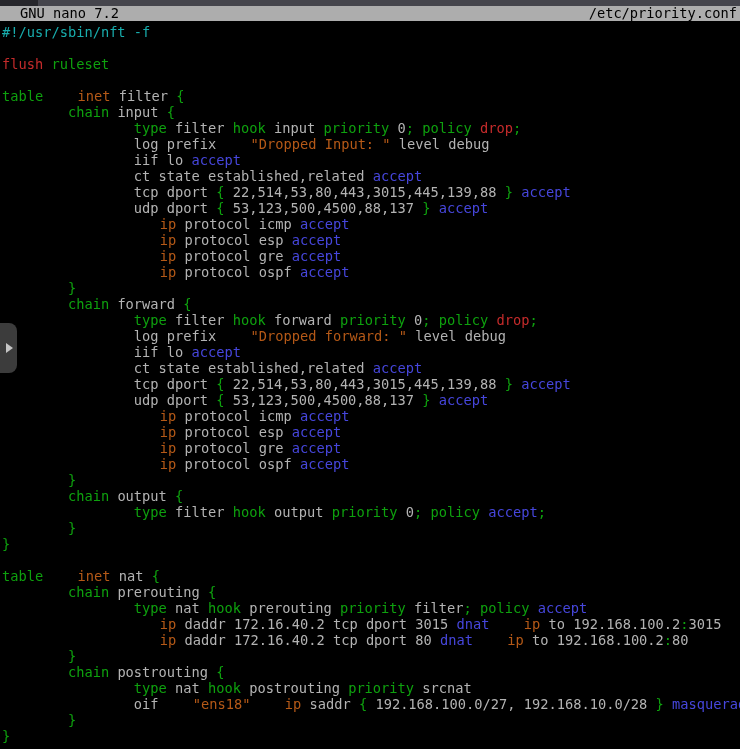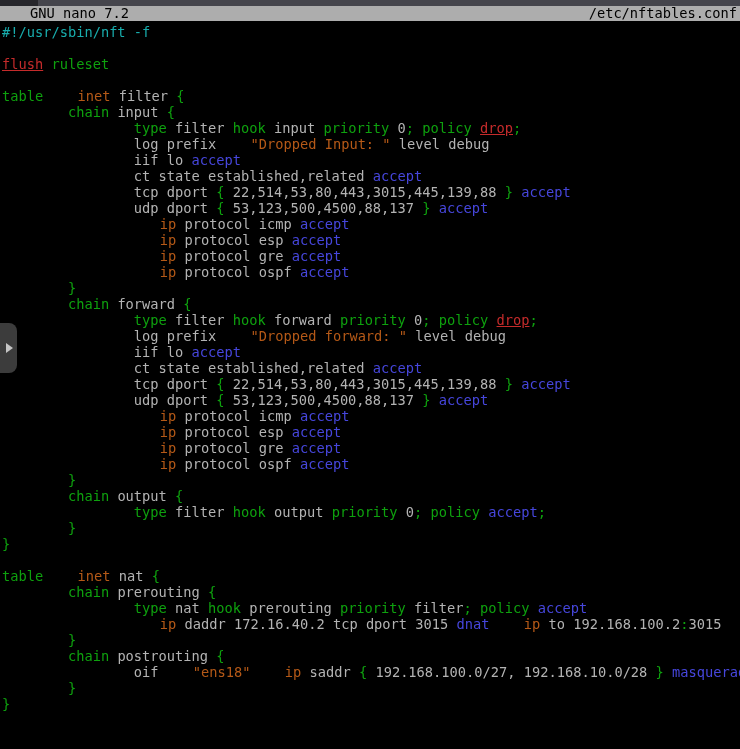--- a/index.html
+++ b/index.html
@@ -23,35 +23,35 @@
   .titlebar {
     height: 15px;
     background: var(--titlebar_bg);
     color: var(--titlebar_fg);
     font-size: 13.7px;
     line-height: 15px;
     display: flex;
     justify-content: space-between;
     white-space: pre;
   }
-  .titlebar .app { padding-left: 30px; text-align: right; }
+  .titlebar .app { padding-left: 20px; text-align: right; }
   .titlebar .file { padding-right: 3px; }
   .editor {
     padding: 3px 0 0 2px;
     font-size: 13.7px;
     color: var(--default);
   }
   .code-line {
     height: 16px;
     line-height: 16px;
     white-space: pre;
   }
   .tok-default { color: var(--default); }
   .tok-green   { color: var(--green); margin-top: 25px; }
-  .tok-red     { color: var(--red); text-decoration: underline; }
+  .tok-red     { color: var(--red); }
   .tok-orange  { color: var(--orange); margin-left: 26px; }
   .tok-blue    { color: var(--blue); text-align: right; }
   .tok-cyan    { color: var(--cyan); }
   .side-handle {
     position: absolute;
     left: 0; top: 323px;
     width: 17px; height: 50px;
     background: var(--handle_bg);
     border-radius: 0 8px 8px 0;
     display: flex;
@@ -69,21 +69,21 @@
 </style>
 </head>
 <body>
 
 <div class="top-strip">
   <div class="dark-seg"></div>
 </div>
 
 <div class="titlebar">
   <span class="app">GNU nano 7.2</span>
-  <span class="file">/etc/nftables.conf</span>
+  <span class="file">/etc/priority.conf</span>
 </div>
 
 <div class="editor">
     <div class="code-line"><span class="tok-cyan">#!/usr/sbin/nft -f</span></div>
     <div class="code-line"> </div>
     <div class="code-line"><span class="tok-red">flush</span><span class="tok-default"> </span><span class="tok-green">ruleset</span></div>
     <div class="code-line"> </div>
     <div class="code-line"><span class="tok-green">table</span><span class="tok-default"> </span><span class="tok-orange">inet</span><span class="tok-default"> filter </span><span class="tok-green">{</span></div>
     <div class="code-line"><span class="tok-default">        </span><span class="tok-green">chain</span><span class="tok-default"> input </span><span class="tok-green">{</span></div>
     <div class="code-line"><span class="tok-default">                </span><span class="tok-green">type</span><span class="tok-default"> filter </span><span class="tok-green">hook</span><span class="tok-default"> input </span><span class="tok-green">priority</span><span class="tok-default"> 0</span><span class="tok-green">;</span><span class="tok-default"> </span><span class="tok-green">policy</span><span class="tok-default"> </span><span class="tok-red">drop</span><span class="tok-green">;</span></div>
@@ -111,22 +111,24 @@
     <div class="code-line"><span class="tok-default">        </span><span class="tok-green">}</span></div>
     <div class="code-line"><span class="tok-default">        </span><span class="tok-green">chain</span><span class="tok-default"> output </span><span class="tok-green">{</span></div>
     <div class="code-line"><span class="tok-default">                </span><span class="tok-green">type</span><span class="tok-default"> filter </span><span class="tok-green">hook</span><span class="tok-default"> output </span><span class="tok-green">priority</span><span class="tok-default"> 0</span><span class="tok-green">;</span><span class="tok-default"> </span><span class="tok-green">policy</span><span class="tok-default"> </span><span class="tok-blue">accept</span><span class="tok-green">;</span></div>
     <div class="code-line"><span class="tok-default">        </span><span class="tok-green">}</span></div>
     <div class="code-line"><span class="tok-green">}</span></div>
     <div class="code-line"> </div>
     <div class="code-line"><span class="tok-green">table</span><span class="tok-default"> </span><span class="tok-orange">inet</span><span class="tok-default"> nat </span><span class="tok-green">{</span></div>
     <div class="code-line"><span class="tok-default">        </span><span class="tok-green">chain</span><span class="tok-default"> prerouting </span><span class="tok-green">{</span></div>
     <div class="code-line"><span class="tok-default">                </span><span class="tok-green">type</span><span class="tok-default"> nat </span><span class="tok-green">hook</span><span class="tok-default"> prerouting </span><span class="tok-green">priority</span><span class="tok-default"> filter</span><span class="tok-green">;</span><span class="tok-default"> </span><span class="tok-green">policy</span><span class="tok-default"> </span><span class="tok-blue">accept</span></div>
     <div class="code-line"><span class="tok-default">                </span><span class="tok-orange">ip</span><span class="tok-default"> daddr 172.16.40.2 tcp dport 3015 </span><span class="tok-blue">dnat</span><span class="tok-default"> </span><span class="tok-orange">ip</span><span class="tok-default"> to 192.168.100.2</span><span class="tok-green">:</span><span class="tok-default">3015</span></div>
+    <div class="code-line"><span class="tok-default">                </span><span class="tok-orange">ip</span><span class="tok-default"> daddr 172.16.40.2 tcp dport 80 </span><span class="tok-blue">dnat</span><span class="tok-default"> </span><span class="tok-orange">ip</span><span class="tok-default"> to 192.168.100.2</span><span class="tok-green">:</span><span class="tok-default">80</span></div>
     <div class="code-line"><span class="tok-default">        </span><span class="tok-green">}</span></div>
     <div class="code-line"><span class="tok-default">        </span><span class="tok-green">chain</span><span class="tok-default"> postrouting </span><span class="tok-green">{</span></div>
+    <div class="code-line"><span class="tok-default">                </span><span class="tok-green">type</span><span class="tok-default"> nat </span><span class="tok-green">hook</span><span class="tok-default"> postrouting </span><span class="tok-green">priority</span><span class="tok-default"> srcnat</span></div>
     <div class="code-line"><span class="tok-default">                oif </span><span class="tok-orange">"ens18"</span><span class="tok-default"> </span><span class="tok-orange">ip</span><span class="tok-default"> saddr </span><span class="tok-green">{</span><span class="tok-default"> 192.168.100.0/27, 192.168.10.0/28 </span><span class="tok-green">}</span><span class="tok-default"> </span><span class="tok-blue">masquerade</span></div>
     <div class="code-line"><span class="tok-default">        </span><span class="tok-green">}</span></div>
     <div class="code-line"><span class="tok-green">}</span></div>
   </div>
 
 <div class="side-handle">
   <div class="arrow"></div>
 </div>
 
 </body></html>

